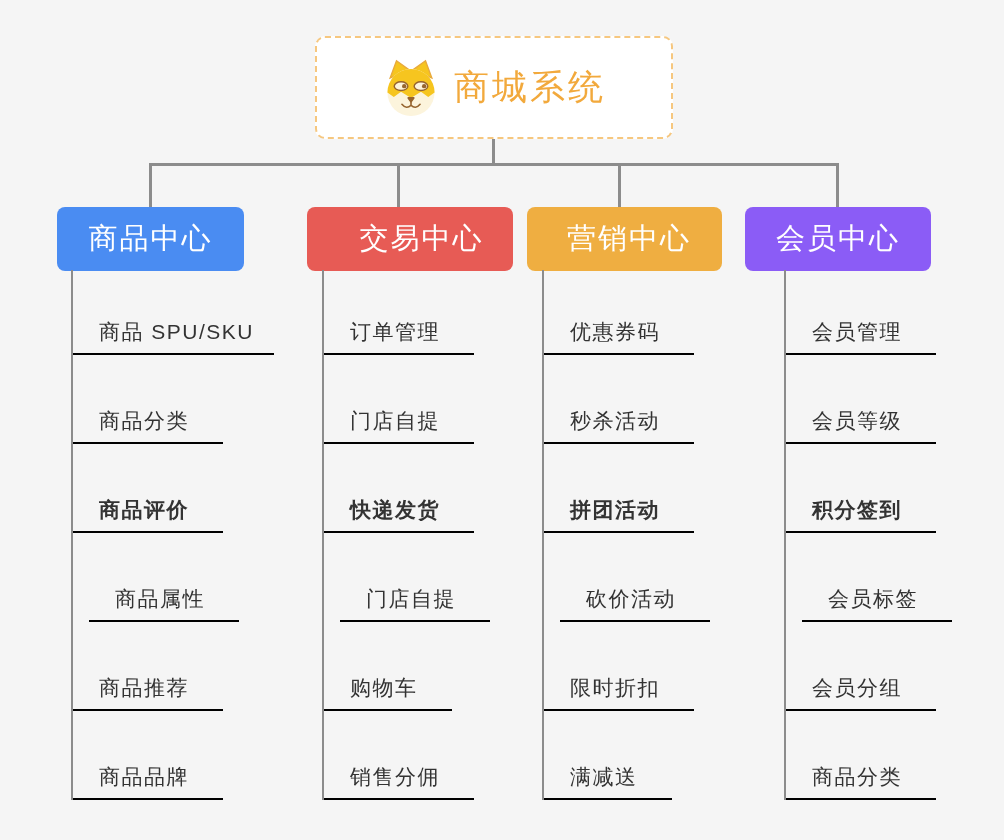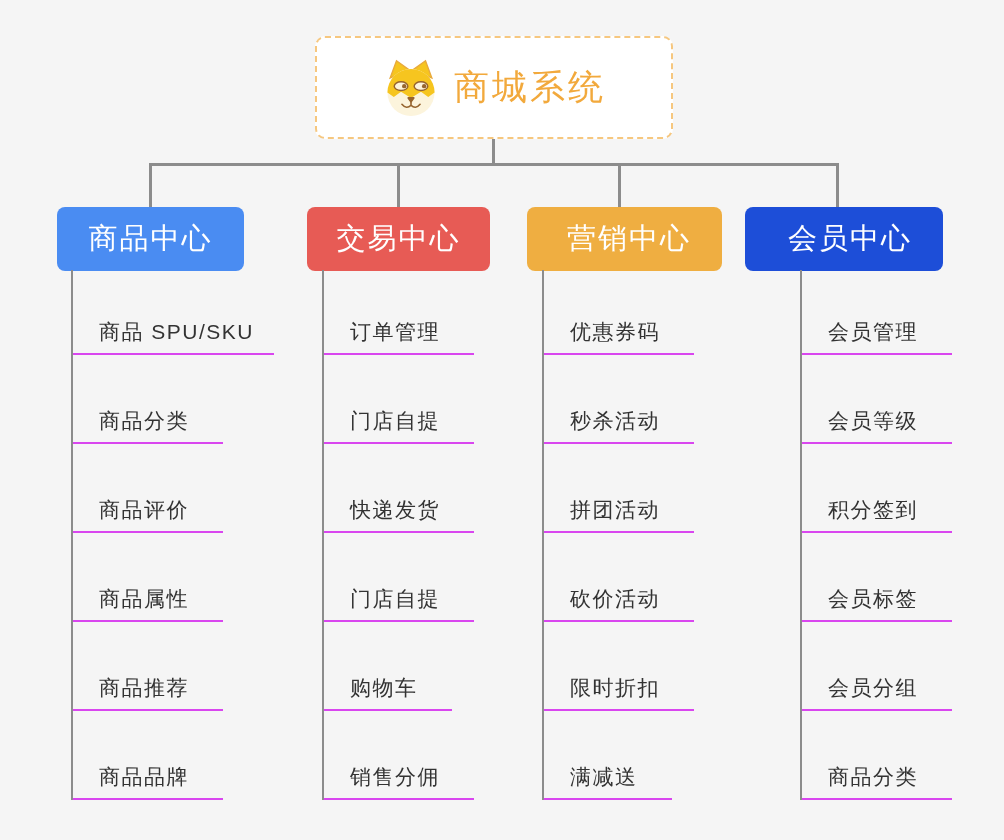--- a/index.html
+++ b/index.html
@@ -38,33 +38,33 @@
   .bb4{left:745px;width:186px;}
 
   
   .col{
     position:absolute;top:270px;height:530px;
     border-left:2px solid #8C8C8C;box-sizing:border-box;
   }
   .c1{left:71px;width:210px;}
   .c2{left:322px;width:160px;}
   .c3{left:542px;width:160px;}
-  .c4{left:800px;width:160px;}
+  .c4{left:784px;width:160px;}
 
   .leaf{
     position:absolute;height:44px;box-sizing:border-box;
-    border-bottom:2px solid #d946ef;
+    border-bottom:2px solid #000000;
     display:flex;align-items:flex-end;
     padding-left:26px;padding-bottom:7px;
     font-size:21px;letter-spacing:1.5px;color:#333333;
     white-space:nowrap;
     text-align:right;
   }
-  .r0{top:41px;} .r1{top:130px;} .r2{top:219px;}
-  .r3{top:308px;} .r4{top:397px;} .r5{top:486px;}
+  .r0{top:41px;} .r1{top:130px;} .r2{top:219px;font-weight:bold;}
+  .r3{top:308px;margin-left:16px;} .r4{top:397px;} .r5{top:486px;}
   .w4{width:150px;} .w3{width:128px;} .wspu{width:201px;}
 </style>
 </head>
 <body>
 
 <div class="canvas">
 
   <div class="root-node">
     <span style="display:flex;">
       <svg width="58" height="60" viewBox="0 0 64 66">
@@ -90,23 +90,23 @@
   </div>
 
   <div class="line stem"></div>
   <div class="line hbar"></div>
   <div class="line drop drop1"></div>
   <div class="line drop drop2"></div>
   <div class="line drop drop3"></div>
   <div class="line drop drop4"></div>
 
   <div class="branch-box bb1" style="background: rgb(74, 140, 242);">商品中心</div>
-  <div class="branch-box bb2" style="background: rgb(231, 91, 85);">交易中心</div>
+  <div class="branch-box bb2" style="background: rgb(231, 91, 85); padding-left: 23px;">交易中心</div>
   <div class="branch-box bb3" style="background: rgb(239, 174, 65);">营销中心</div>
-  <div class="branch-box bb4" style="background: #1d4ed8; padding-left: 12px;">会员中心</div>
+  <div class="branch-box bb4" style="background: #8b5cf6;">会员中心</div>
 
   <div class="col c1">
     <div class="leaf r0 wspu">商品 SPU/SKU</div>
     <div class="leaf r1 w4">商品分类</div>
     <div class="leaf r2 w4">商品评价</div>
     <div class="leaf r3 w4">商品属性</div>
     <div class="leaf r4 w4">商品推荐</div>
     <div class="leaf r5 w4">商品品牌</div>
   </div>
 

